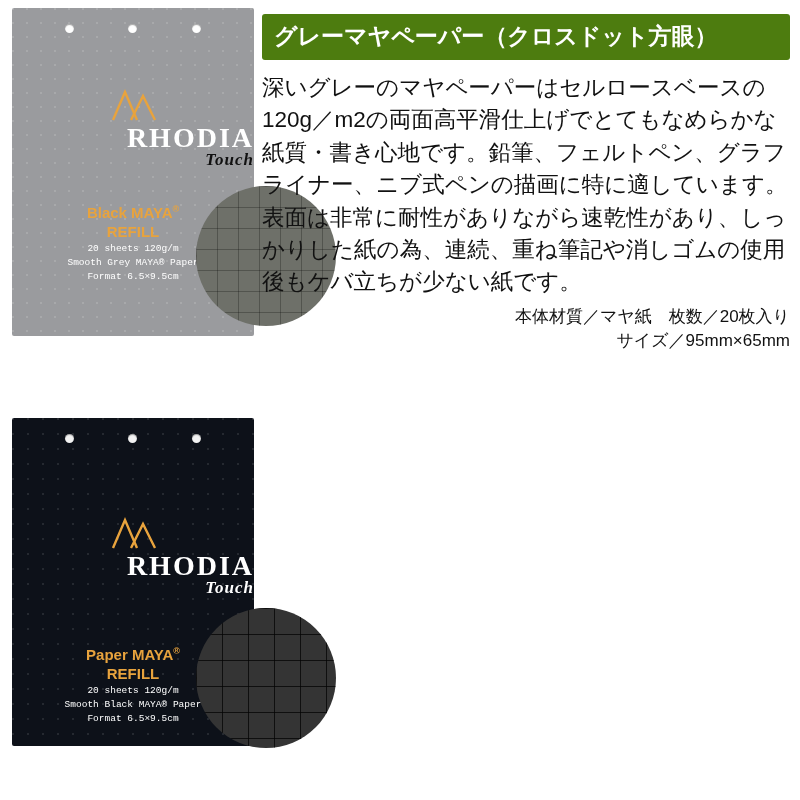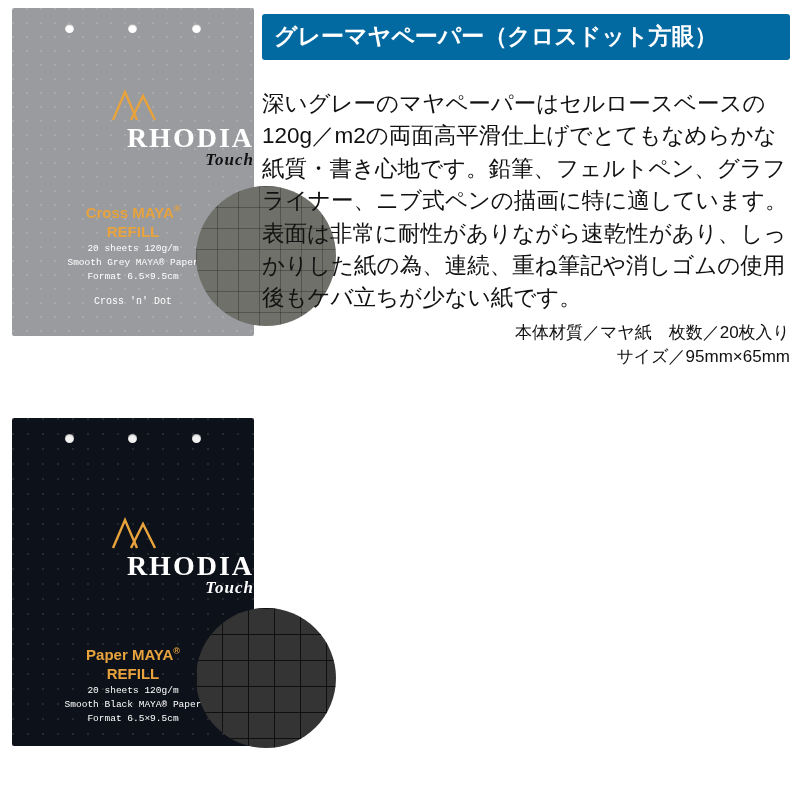--- a/index.html
+++ b/index.html
@@ -206,35 +206,35 @@
   
   .text-col {
     position: absolute;
     left: 262px;
     width: 528px;
   }
   .text-col.grey { top: 14px; }
 
   .heading-bar {
     display: block;
-    background: #0369a1;
+    background: #4d7c0f;
     color: #ffffff;
     font-size: 23px;
     font-weight: bold;
     letter-spacing: 0px;
     padding: 7px 10px 8px 12px;
     border-radius: 3px;
     box-sizing: border-box;
     width: 100%;
     font-family: "Liberation Sans", sans-serif;
   }
   .body-text {
     font-size: 22.5px;
     line-height: 1.44;
-    margin-top: 28px;
+    margin-top: 12px;
     color: #111111;
     letter-spacing: 0px;
     font-family: "Liberation Sans", sans-serif;
   }
   .spec {
     margin-top: 6px;
     font-size: 17px;
     line-height: 1.42;
     color: #111111;
     text-align: right;
@@ -263,29 +263,28 @@
           <svg class="mountains" width="84" height="36" viewBox="0 0 84 36">
             <path d="M22 34 L34 6 L46 34" fill="none" stroke="#e8a33d" stroke-width="2.4"></path>
             <path d="M40 34 L52 10 L64 34" fill="none" stroke="#e8a33d" stroke-width="2.4"></path>
           </svg>
           <div class="brand-name">RHODIA</div>
           <div class="brand-script">Touch</div>
         </div>
 
         <div class="pad-info">
           <div class="refill-title">
-            <span>Cross MAYA</span><span class="reg">®</span><br>
+            <span>Black MAYA</span><span class="reg">®</span><br>
             <span>REFILL</span>
           </div>
           <div class="refill-sub">
             <div>20 sheets 120g/m</div>
             <div>Smooth Grey MAYA® Paper</div>
             <div>Format 6.5×9.5cm</div>
           </div>
-          <div class="ruling-name">Cross 'n' Dot</div>
         </div>
       </div>
     </div>
 
     <div class="closeup grey">
       <div class="rule"></div>
     </div>
 
     <div class="text-col grey">
       <div class="heading-bar">グレーマヤペーパー（クロスドット方眼）</div>

